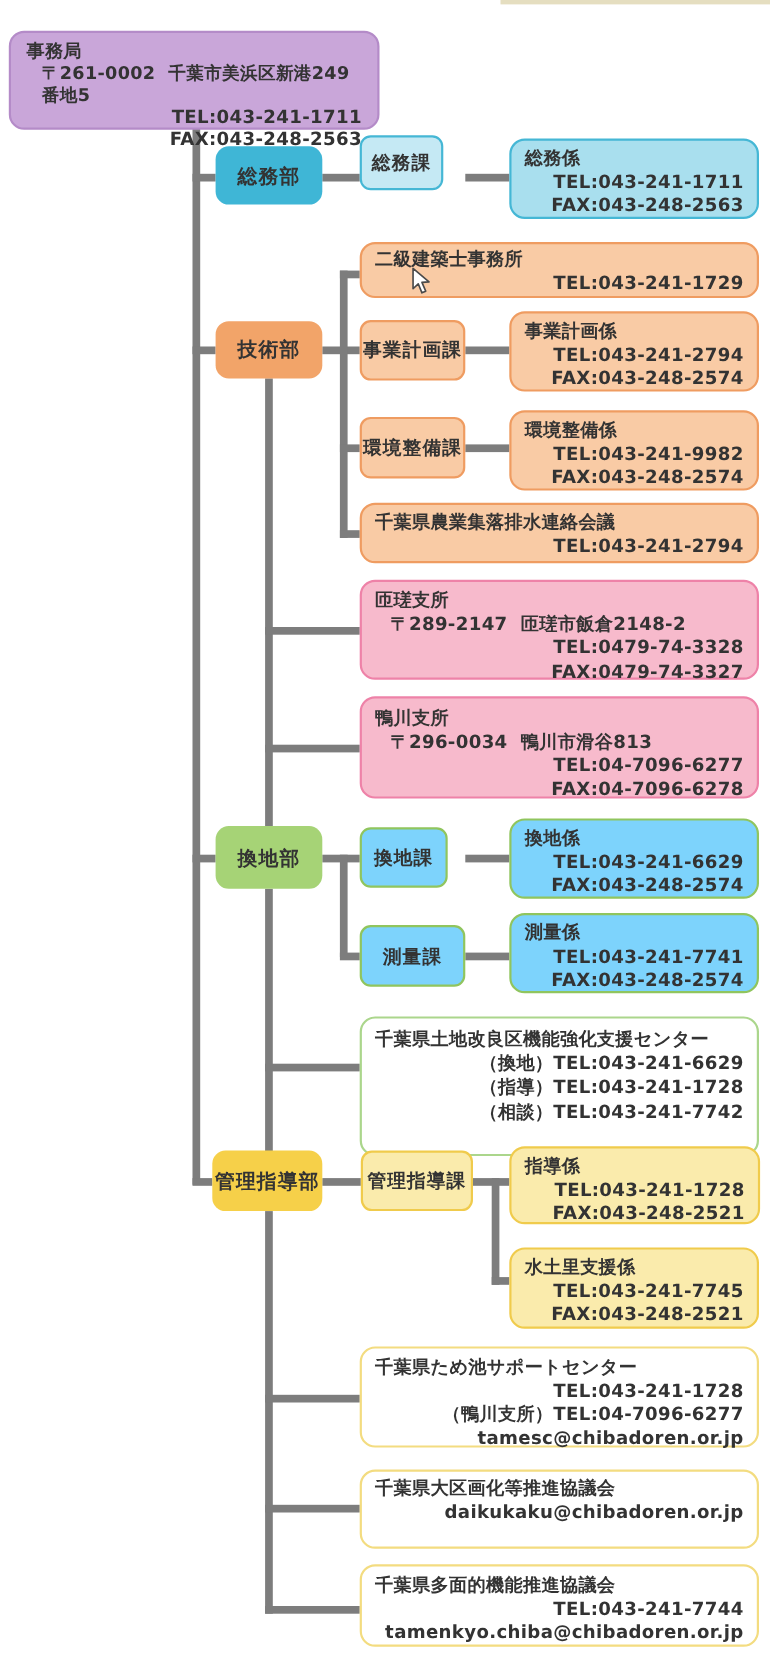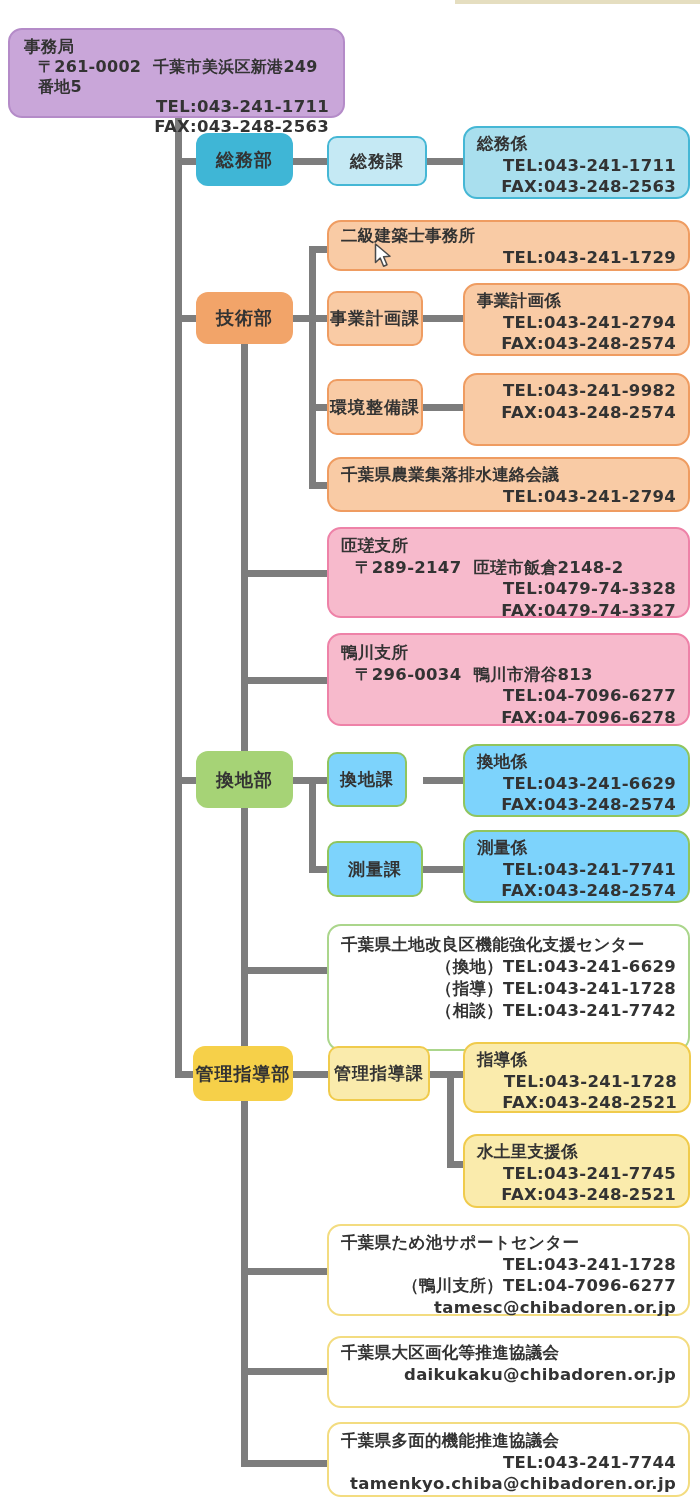--- a/index.html
+++ b/index.html
@@ -90,21 +90,21 @@
   <div class="box purple panel" style="left:8px;top:28px;width:337px;height:90px;padding:7px 14px 3px;">
     <div class="ln l" style="line-height:20px">事務局</div>
     <div class="ln l indent" style="line-height:20px;font-size:16px">〒261-0002  千葉市美浜区新港249番地5</div>
     <div class="ln r" style="line-height:20px">TEL:043-241-1711</div>
     <div class="ln r" style="line-height:20px">FAX:043-248-2563</div>
   </div>
 
   <div class="box dept solid-teal" style="left:196px;top:133px;width:97px;height:53px">
     <span>総務部</span>
   </div>
-  <div class="box lbl lt-teal" style="left:327px;top:136px;width:100px;height:50px">
+  <div class="box lbl lt-teal" style="left:327px;top:123px;width:76px;height:50px">
     <span>総務課</span>
   </div>
   <div class="box panel panel-teal" style="left:463px;top:126px;width:227px;height:73px">
     <div class="ln l">総務係</div>
     <div class="ln r">TEL:043-241-1711</div>
     <div class="ln r">FAX:043-248-2563</div>
   </div>
 
   <div class="box panel lt-orange" style="left:327px;top:220px;width:363px;height:51px;padding-top:3px">
     <div class="ln l">二級建築士事務所</div>
@@ -118,20 +118,21 @@
   </div>
   <div class="box panel lt-orange" style="left:463px;top:283px;width:227px;height:73px">
     <div class="ln l">事業計画係</div>
     <div class="ln r">TEL:043-241-2794</div>
     <div class="ln r">FAX:043-248-2574</div>
   </div>
   <div class="box lbl lt-orange" style="left:327px;top:379px;width:96px;height:56px">
     <span>環境整備課</span>
   </div>
   <div class="box panel lt-orange" style="left:463px;top:373px;width:227px;height:73px">
+    <div class="ln l">環境整備係</div>
     <div class="ln r">TEL:043-241-9982</div>
     <div class="ln r">FAX:043-248-2574</div>
   </div>
   <div class="box panel lt-orange" style="left:327px;top:457px;width:363px;height:55px">
     <div class="ln l">千葉県農業集落排水連絡会議</div>
     <div class="ln r">TEL:043-241-2794</div>
   </div>
 
   <div class="box panel pink" style="left:327px;top:527px;width:363px;height:91px;padding-top:6px">
     <div class="ln l">匝瑳支所</div>

